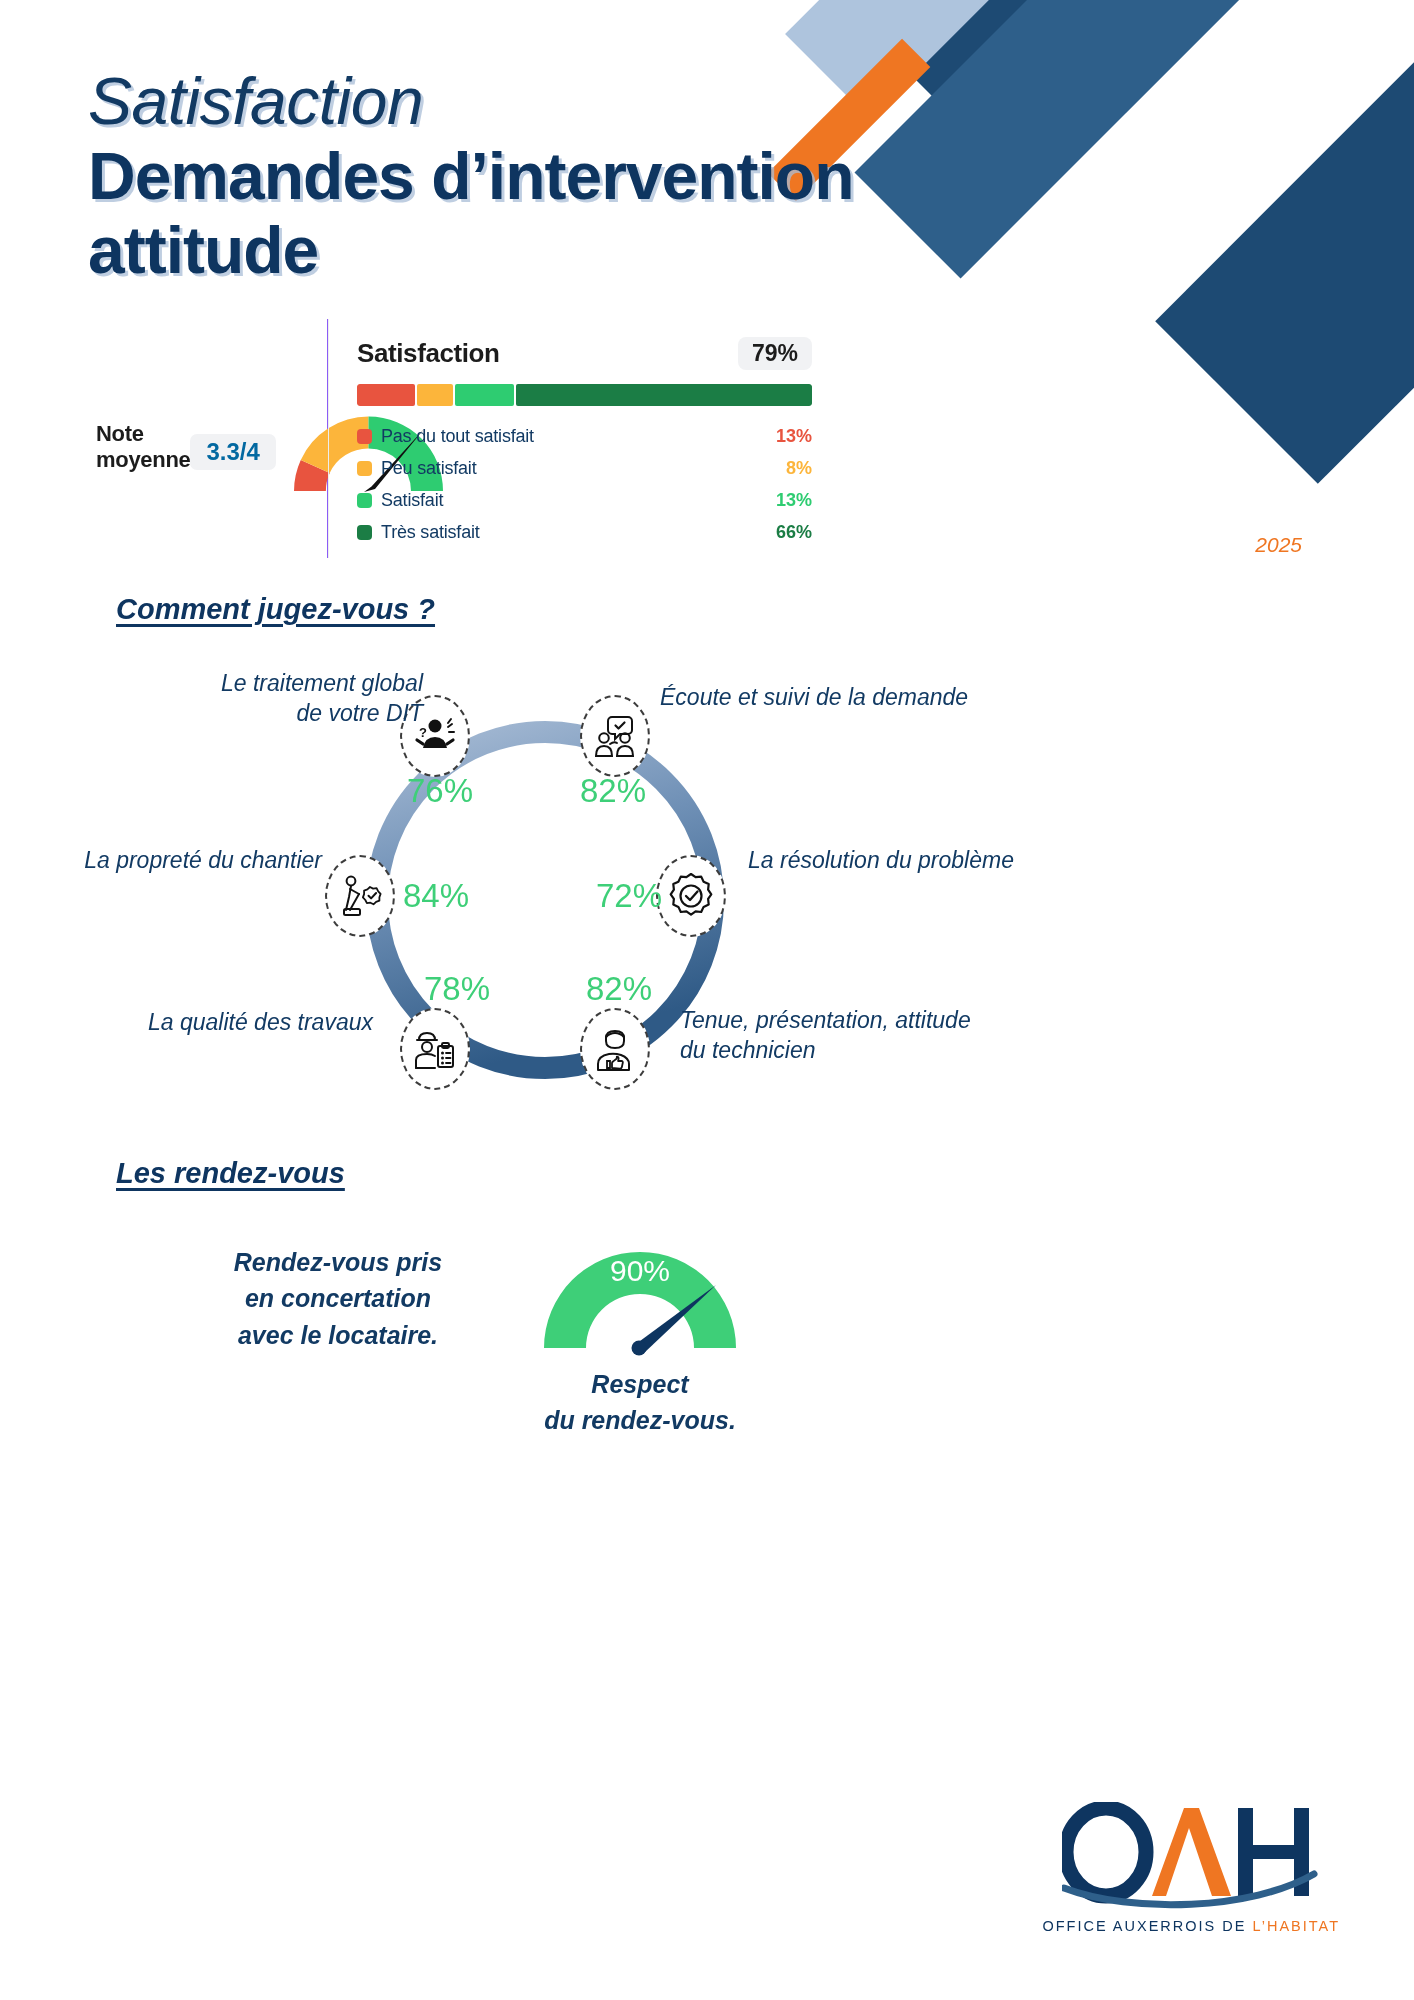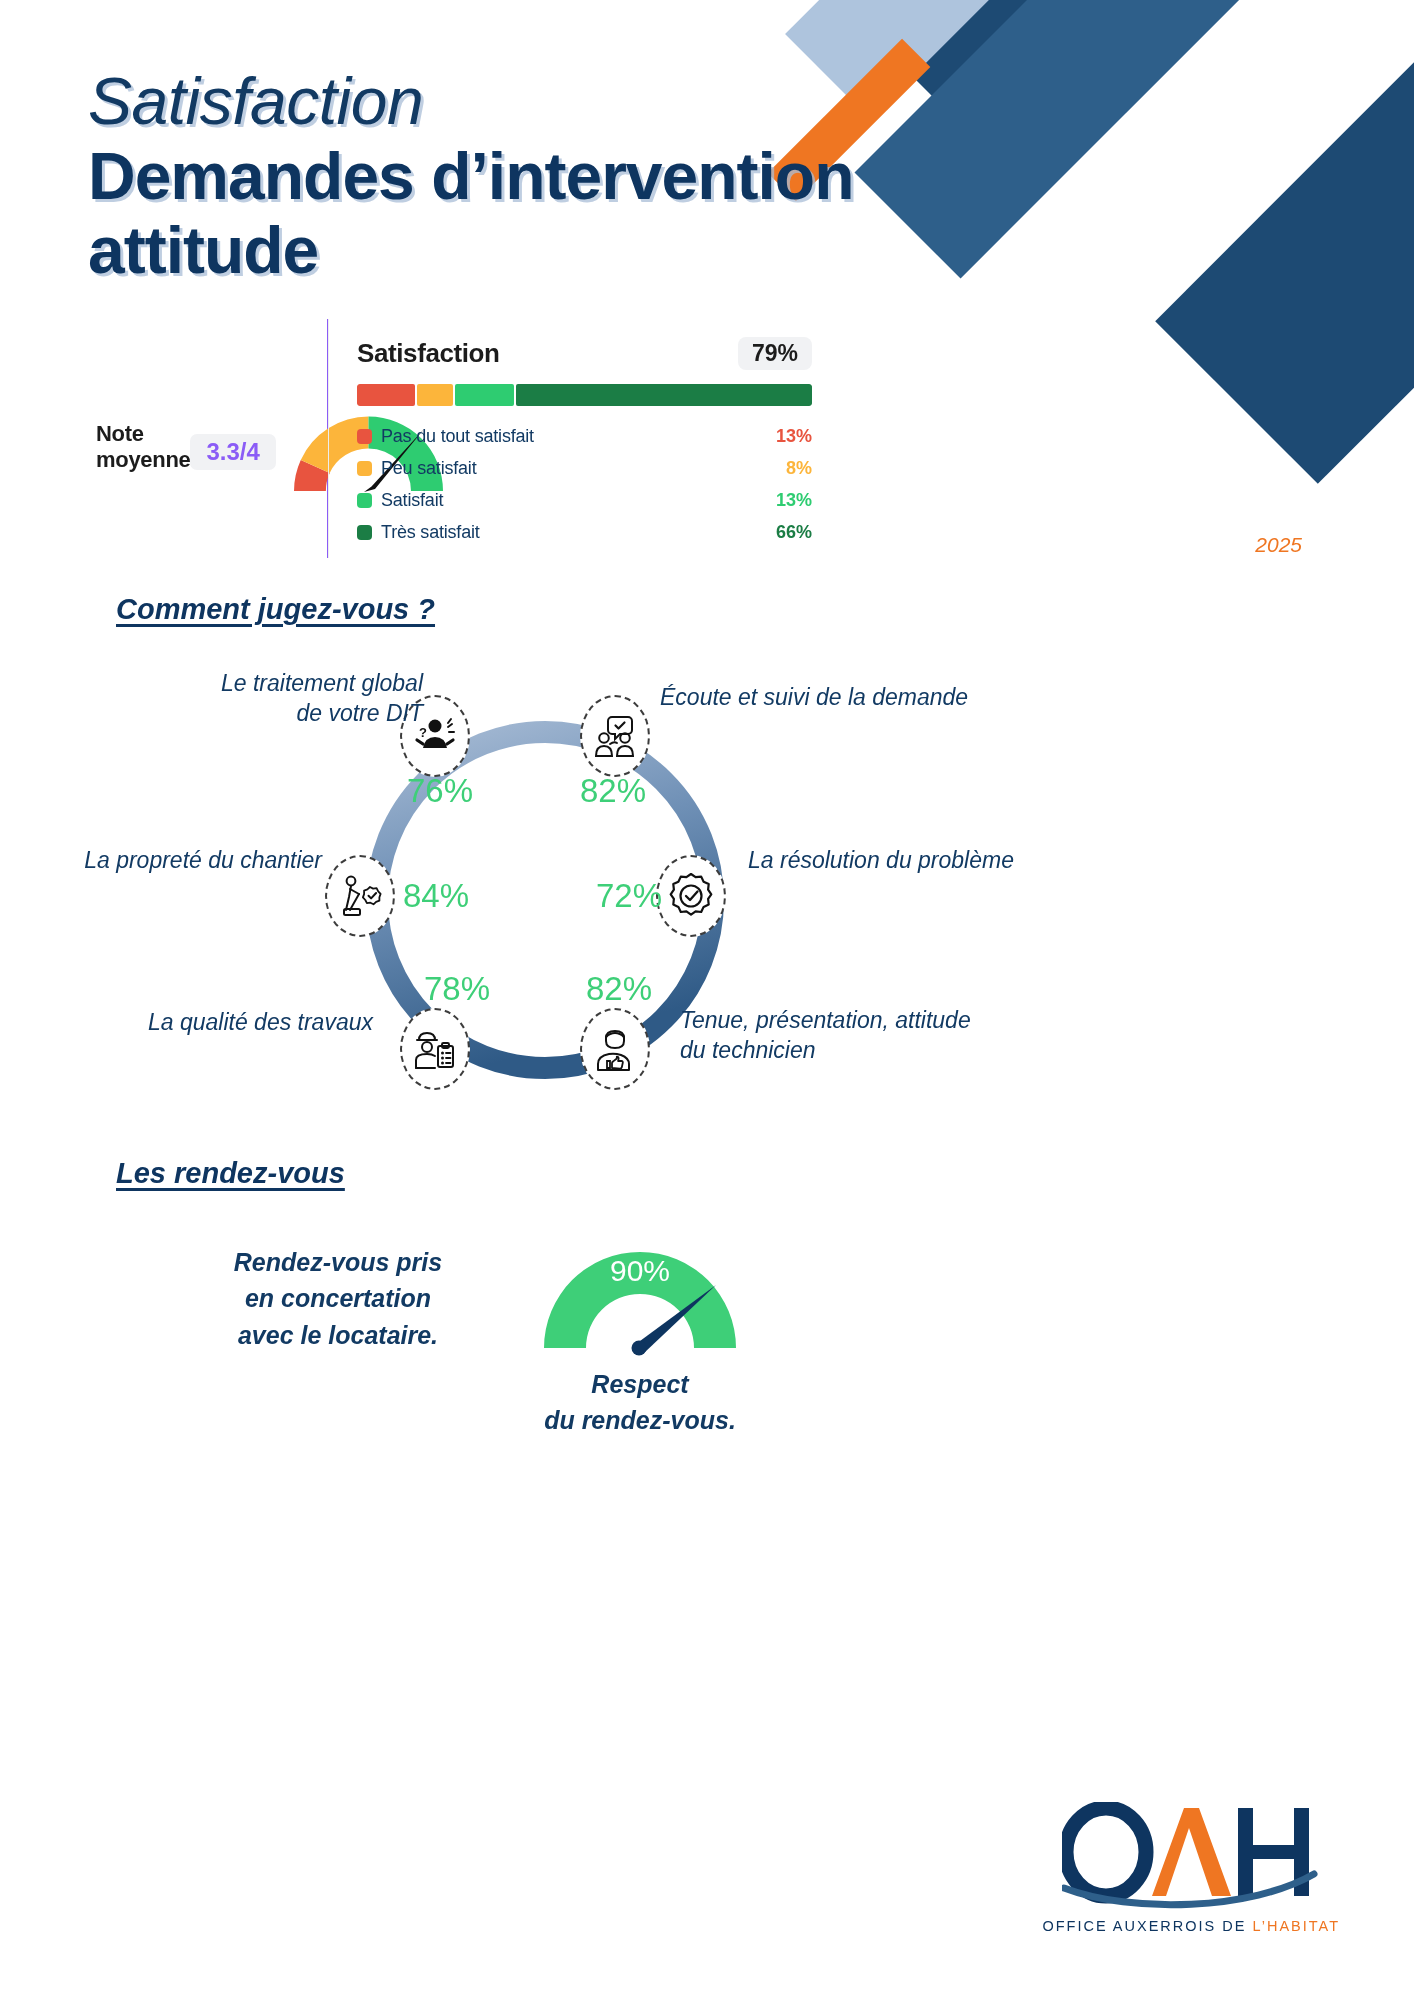--- a/index.html
+++ b/index.html
@@ -68,21 +68,21 @@
     width: 232px; border-right: 1px solid #8b5cf6;
     display: flex; flex-direction: row; align-items: center;
     padding-top: 16px;
   }
   .sat-note-label {
     font-size: 22px; font-weight: 700; color: #1c1c1c;
     letter-spacing: -0.3px;
   }
   .sat-note-value {
     margin-top: 10px; background: #f1f2f4; border-radius: 7px;
-    padding: 4px 16px; font-size: 24px; font-weight: 700; color: #8b5cf6;
+    padding: 4px 16px; font-size: 24px; font-weight: 700; color: #0369a1;
   }
   .gauge-small { margin-top: 8px; }
 
   .sat-right { flex: 1; padding: 18px 22px 0 28px; border-left: 1px solid #ededed; }
   .sat-head { display: flex; align-items: center; justify-content: space-between; }
   .sat-head-title { font-size: 26px; font-weight: 700; color: #1c1c1c; letter-spacing: -0.4px; }
   .sat-head-pct {
     background: #f1f2f4; border-radius: 8px; padding: 3px 14px;
     font-size: 23px; font-weight: 700; color: #1c1c1c;
   }

